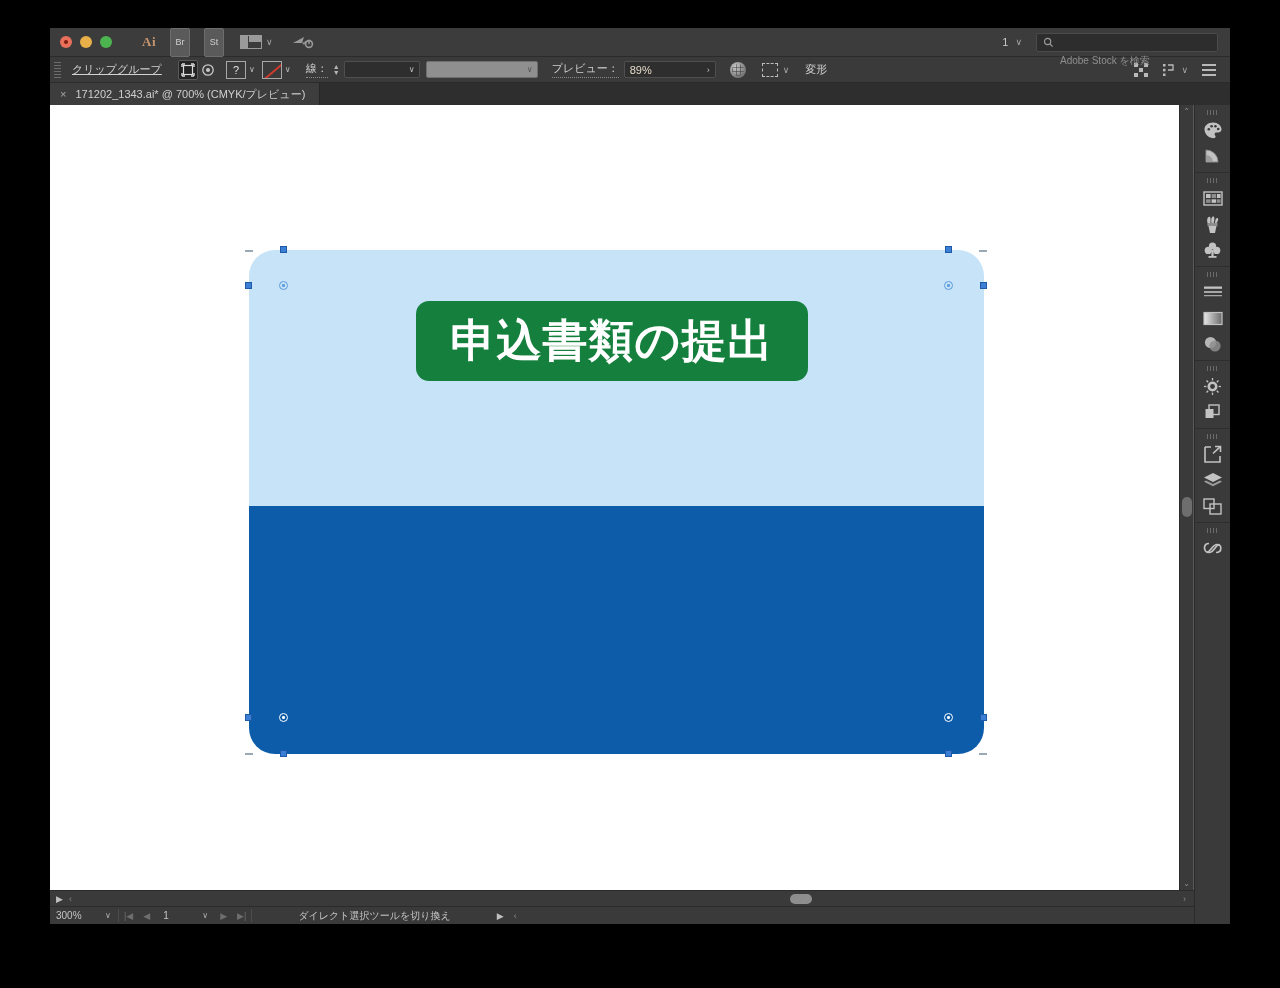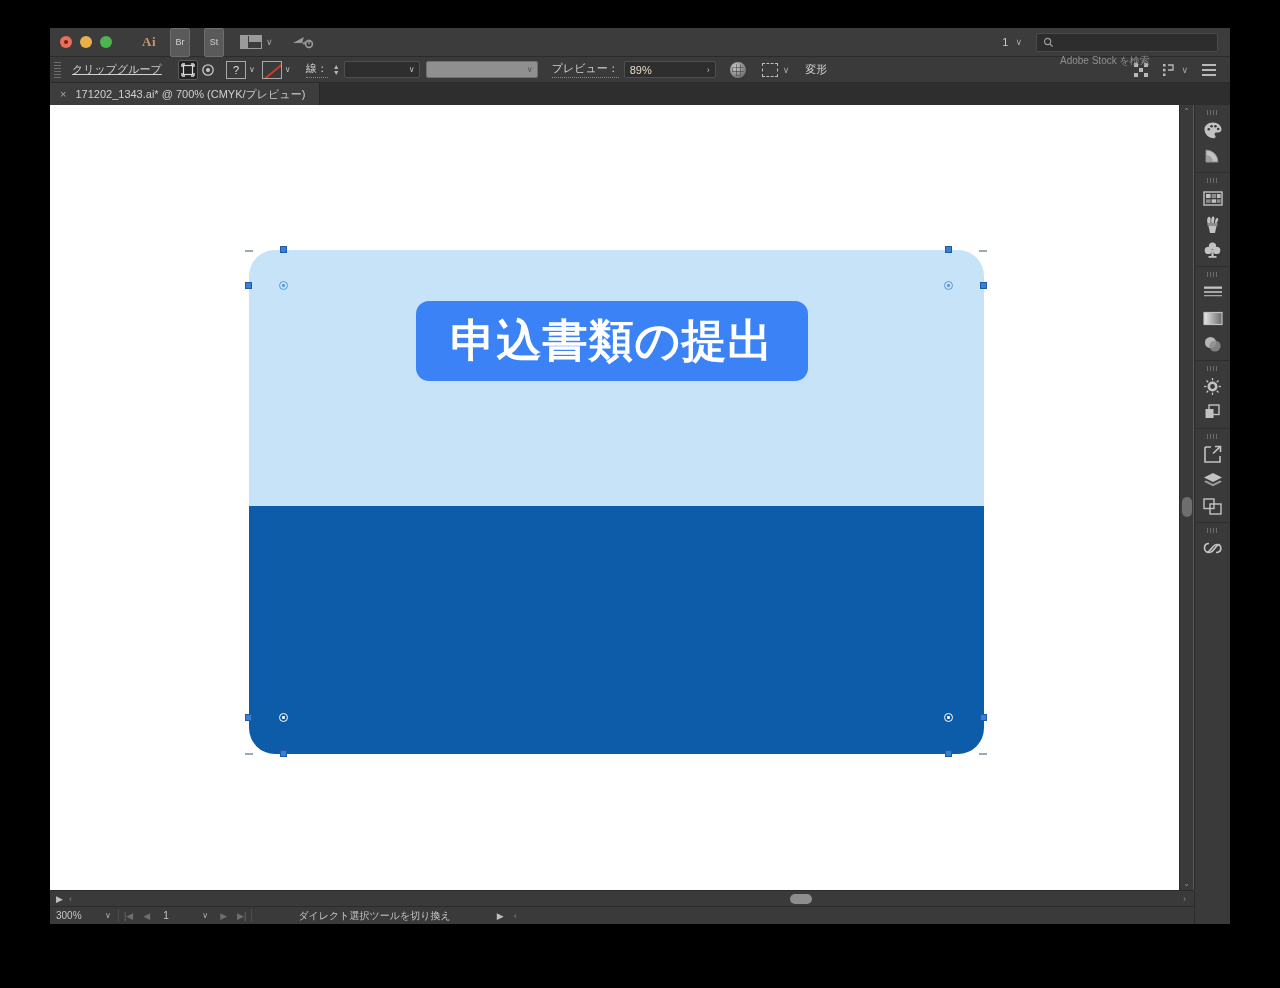--- a/index.html
+++ b/index.html
@@ -439,21 +439,21 @@
 
     <div class="canvas-wrap">
 
       <div class="canvas-area" style="background: rgb(255, 255, 255);">
 
         <div class="artboard">
           <div class="art-top" style="background: rgb(199, 227, 247);"></div>
           <div class="art-bot" style="background: rgb(13, 92, 169);"></div>
         </div>
 
-        <div class="pill pill-1" style="background: #3b82f6; color: rgb(255, 255, 255);">
+        <div class="pill pill-1" style="background: #15803d; color: rgb(255, 255, 255);">
           <span>申込書類の提出</span>
         </div>
 
         <div class="sel-layer">
           <div class="tickmark" style="left:195px;top:145px;"></div>
           <div class="tickmark" style="left:929px;top:145px;"></div>
           <div class="tickmark" style="left:195px;top:648px;"></div>
           <div class="tickmark" style="left:929px;top:648px;"></div>
 
           <div class="anchor" style="left:234px;top:145px;"></div>

